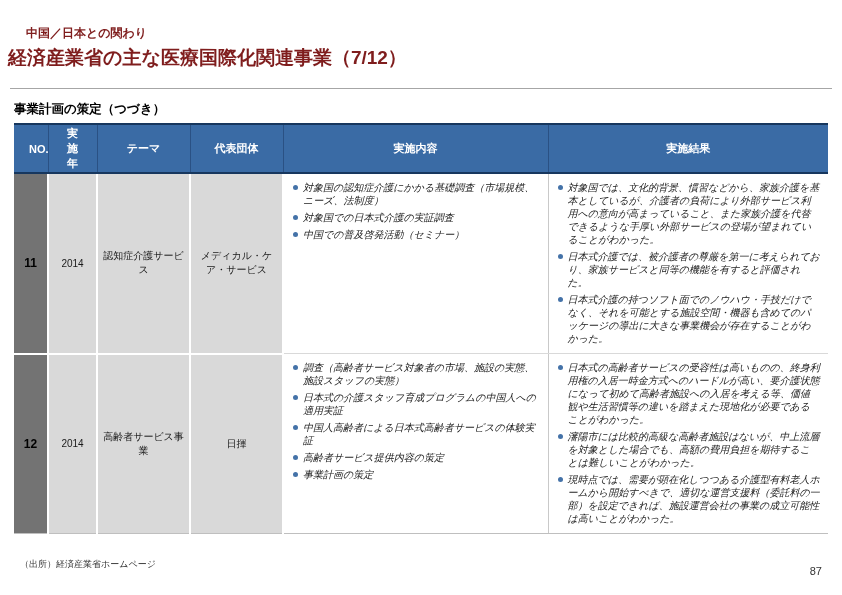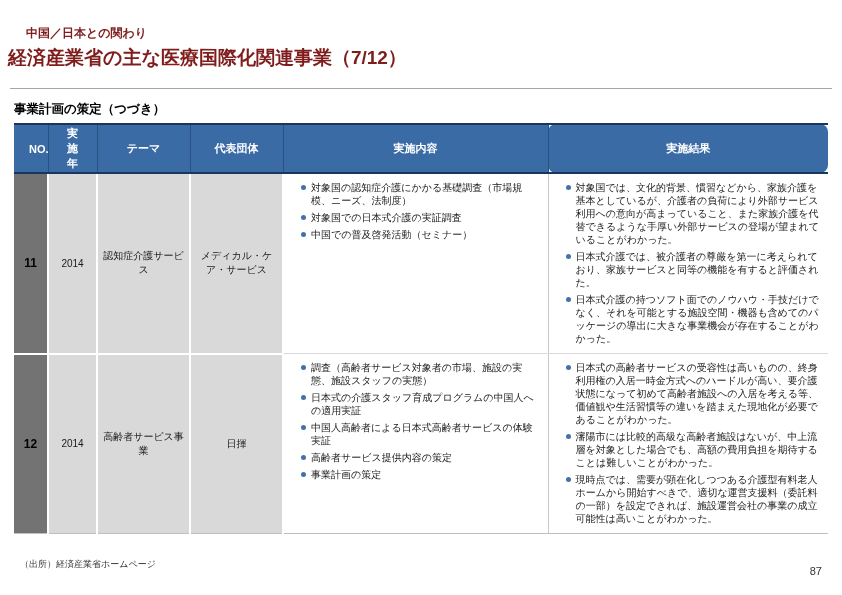--- a/index.html
+++ b/index.html
@@ -39,42 +39,43 @@
   thead th {
     background:#3a6ba5;
     color:#ffffff;
     font-size:11px; font-weight:bold;
     text-align:center; vertical-align:middle;
     height:19px; padding:1px 15px;
     border-top:2px solid #17375e;
     border-bottom:2px solid #17375e;
     border-right:1px solid #2a5184;
   }
-  thead th:last-child { border-right:none;border-radius:8px; }
+  thead th:last-child { border-right:none; }
 
   tbody td { vertical-align:middle; }
   td.no-cell {
     background:#737373;
     font-size:12px; font-weight:bold; text-align:center;
     border-right:2px solid #ffffff;
     color:#000;
   }
   td.meta-cell {
     background:#d9d9d9;
     font-size:10px; text-align:center;
     border-right:2px solid #ffffff;
     padding:2px 3px;
     color:#1a1a1a;
   }
   td.content-cell {
     background:#ffffff;
     vertical-align:top;
-    padding:7px 8px 4px 16px;
+    padding:7px 8px 4px 8px;
     font-size:10px; line-height:13px;
     color:#222222;
+    font-style:italic;
   }
   td.content-cell.mid { border-right:1px solid #c9c9c9; }
   tr.row-11 td { height:170px; }
   tr.row-12 td { height:180px; }
   tr.row-11 td.no-cell, tr.row-11 td.meta-cell { border-bottom:2px solid #ffffff; }
   tr.row-11 td.content-cell { border-bottom:1px solid #d9d9d9; }
   tr.row-12 td { border-bottom:1.5px solid #bfbfbf; }
 
   ul.bullets { list-style:none; }
   ul.bullets li {

